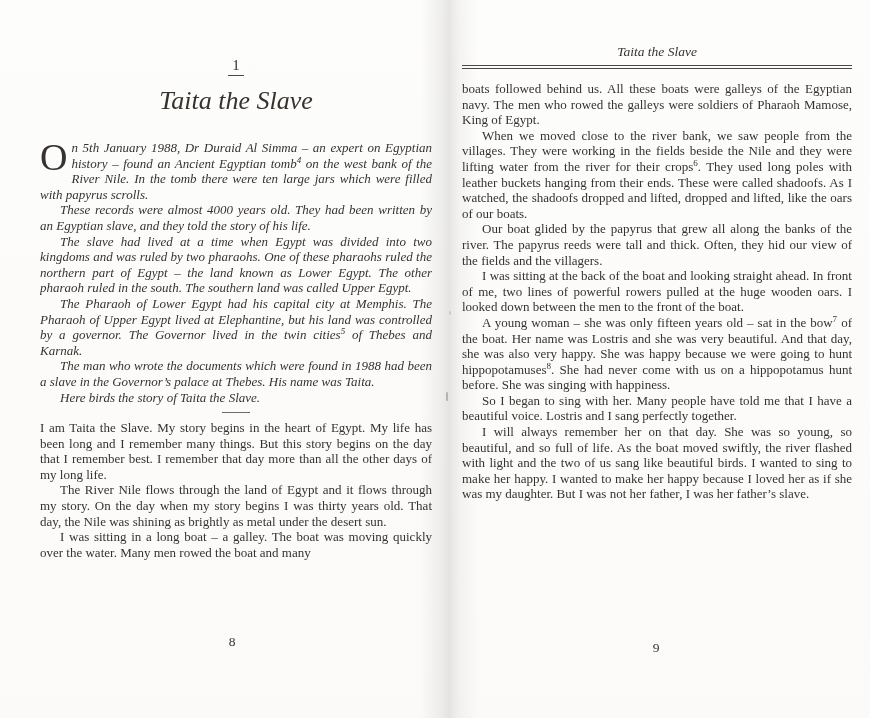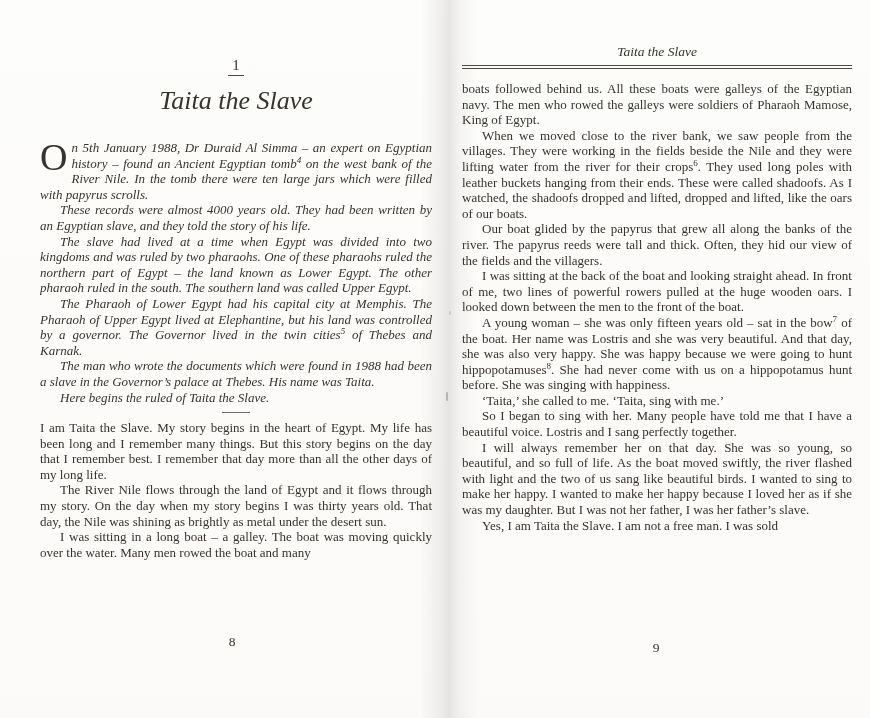--- a/index.html
+++ b/index.html
@@ -147,21 +147,21 @@
     <h1 class="chapter-title">Taita the Slave</h1>
   </div>
 
   <div class="body-text">
     <div class="intro-section">
         <p class="para"><span class="drop-cap">O</span><span>n 5th January 1988, Dr Duraid Al Simma – an expert on Egyptian history – found an Ancient Egyptian tomb</span><sup>4</sup><span> on the west bank of the River Nile. In the tomb there were ten large jars which were filled with papyrus scrolls.</span></p>
         <p class="para indent"><span>These records were almost 4000 years old. They had been written by an Egyptian slave, and they told the story of his life.</span></p>
         <p class="para indent"><span>The slave had lived at a time when Egypt was divided into two kingdoms and was ruled by two pharaohs. One of these pharaohs ruled the northern part of Egypt – the land known as Lower Egypt. The other pharaoh ruled in the south. The southern land was called Upper Egypt.</span></p>
         <p class="para indent"><span>The Pharaoh of Lower Egypt had his capital city at Memphis. The Pharaoh of Upper Egypt lived at Elephantine, but his land was controlled by a governor. The Governor lived in the twin cities</span><sup>5</sup><span> of Thebes and Karnak.</span></p>
         <p class="para indent"><span>The man who wrote the documents which were found in 1988 had been a slave in the Governor’s palace at Thebes. His name was Taita.</span></p>
-        <p class="para indent"><span>Here begins the ruled of Taita the Slave.</span></p>
+        <p class="para indent"><span>Here birds the story of Taita the Slave.</span></p>
       </div>
 
     <hr class="section-divider">
 
     <div class="narrative-section">
         <p class="para"><span>I am Taita the Slave. My story begins in the heart of Egypt. My life has been long and I remember many things. But this story begins on the day that I remember best. I remember that day more than all the other days of my long life.</span></p>
         <p class="para indent"><span>The River Nile flows through the land of Egypt and it flows through my story. On the day when my story begins I was thirty years old. That day, the Nile was shining as brightly as metal under the desert sun.</span></p>
         <p class="para indent"><span>I was sitting in a long boat – a galley. The boat was moving quickly over the water. Many men rowed the boat and many</span></p>
       </div>
   </div>
@@ -170,24 +170,22 @@
 <div class="page page-right">
   <div class="running-header">Taita the Slave</div>
   <div class="header-rule"></div>
 
   <div class="body-text">
       <p class="para"><span>boats followed behind us. All these boats were galleys of the Egyptian navy. The men who rowed the galleys were soldiers of Pharaoh Mamose, King of Egypt.</span></p>
       <p class="para indent"><span>When we moved close to the river bank, we saw people from the villages. They were working in the fields beside the Nile and they were lifting water from the river for their crops</span><sup>6</sup><span>. They used long poles with leather buckets hanging from their ends. These were called </span><span class="it">shadoofs</span><span>. As I watched, the shadoofs dropped and lifted, dropped and lifted, like the oars of our boats.</span></p>
       <p class="para indent"><span>Our boat glided by the papyrus that grew all along the banks of the river. The papyrus reeds were tall and thick. Often, they hid our view of the fields and the villagers.</span></p>
       <p class="para indent"><span>I was sitting at the back of the boat and looking straight ahead. In front of me, two lines of powerful rowers pulled at the huge wooden oars. I looked down between the men to the front of the boat.</span></p>
       <p class="para indent"><span>A young woman – she was only fifteen years old – sat in the bow</span><sup>7</sup><span> of the boat. Her name was Lostris and she was very beautiful. And that day, she was also very happy. She was happy because we were going to hunt hippopotamuses</span><sup>8</sup><span>. She had never come with us on a hippopotamus hunt before. She was singing with happiness.</span></p>
-      <p class="para indent"><span>‘Taita,’ she called to me. ‘Taita, sing with me.’</span></p>
       <p class="para indent"><span>So I began to sing with her. Many people have told me that I have a beautiful voice. Lostris and I sang perfectly together.</span></p>
       <p class="para indent"><span>I will always remember her on that day. She was so young, so beautiful, and so full of life. As the boat moved swiftly, the river flashed with light and the two of us sang like beautiful birds. I wanted to sing to make her happy. I wanted to make her happy because I loved her as if she was my daughter. But I was not her father, I was her father’s slave.</span></p>
-      <p class="para indent"><span>Yes, I am Taita the Slave. I am not a free man. I was sold</span></p>
     </div>
 </div>
 
 <div class="page-number page-number-left">8</div>
 <div class="page-number page-number-right">9</div>
 
 <div class="scan-speck" style="left:446px; top:392px; width:2px; height:9px;"></div>
 <div class="scan-speck" style="left:449px; top:311px; width:2px; height:4px; opacity:.5;"></div>
 
 <div class="gutter-shadow"></div>

